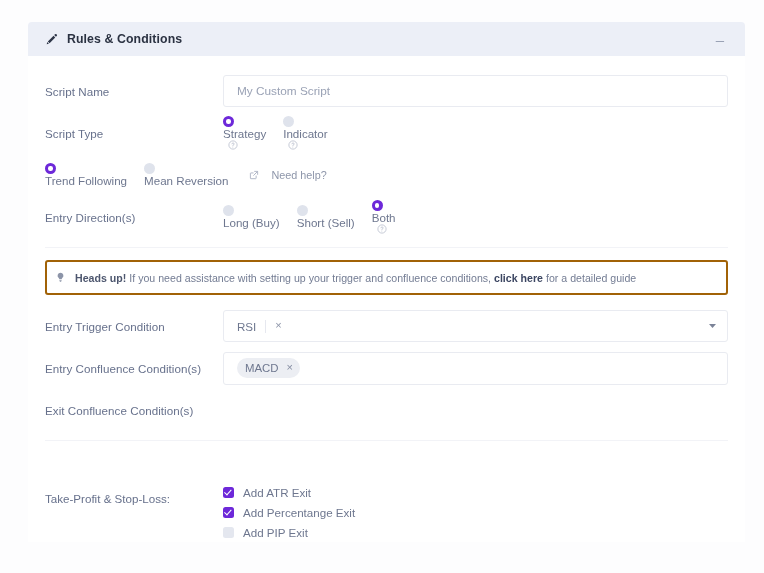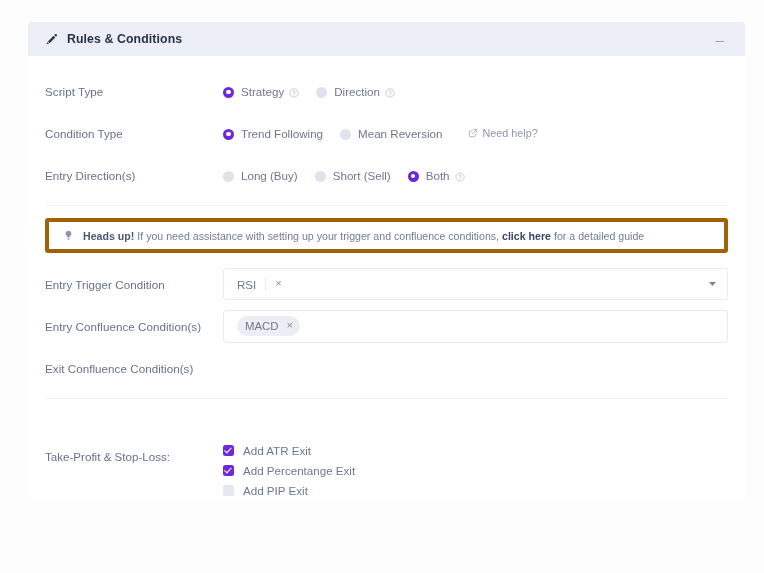--- a/index.html
+++ b/index.html
@@ -83,23 +83,24 @@
     color: #8d95a9;
     padding: 0 13px;
     font-family: "Liberation Sans", sans-serif;
     outline: none;
   }
   .txtinput::placeholder { color: #9aa2b5; }
 
   
   .radio-group { display: flex; align-items: center; }
   .radio-opt {
-    display: flex; align-items: flex-end;
+    display: flex; align-items: flex-start;
     margin-right: 17px;
     cursor: pointer;
+    flex-direction: column;
   }
   .radio {
     width: 11px; height: 11px;
     border-radius: 50%;
     background: #dfe3ec;
     margin-right: 7px;
     flex: 0 0 auto;
     position: relative;
   }
   .radio.on {
@@ -121,22 +122,23 @@
   }
   .help-q {
     margin-left: 5px;
     width: 10px; height: 10px;
     flex: 0 0 auto;
     color: #b4bac9;
     display: inline-flex;
   }
   .need-help {
     display: flex; align-items: center;
-    margin-left: 9px;
-    cursor: pointer;
+    margin-left: 4px;
+    cursor: pointer;
+    gap: 8px;
   }
   .need-help .ext-icon {
     width: 10px; height: 10px;
     margin-right: 4px;
     color: #a7aec0;
     display: inline-flex;
   }
   .need-help .nh-text {
     font-size: 10.8px;
     color: #8e96aa;
@@ -146,25 +148,25 @@
   .divider {
     height: 1px;
     background: #f2f3f7;
     margin: 9px 0 0 0;
   }
 
   
   .banner {
     display: flex;
     align-items: center;
-    border: 4px solid #a16207;
+    border: 2px solid #a16207;
     border-radius: 3px;
     background: #fff;
     height: 35px;
-    padding: 0 14px;
+    padding: 0 8px;
     margin: 12px 0 10px 0;
   }
   .banner .bulb-icon {
     width: 11px; height: 13px;
     color: #8c94a8;
     margin-right: 9px;
     flex: 0 0 auto;
     display: inline-flex;
   }
   .banner .btext {
@@ -291,56 +293,61 @@
         <svg viewBox="0 0 16 16" width="13" height="13" fill="currentColor">
           <path d="M12.3 1.6a1.4 1.4 0 0 1 2 0l.1.1a1.4 1.4 0 0 1 0 2l-1 1-2.1-2.1 1-1zM10.5 3.4l2.1 2.1-7 7-2.1-2.1 7-7zM2.8 11.2l2 2-2.7.7.7-2.7z"></path>
         </svg>
       </span>
       <span class="title">Rules &amp; Conditions</span>
       <span class="collapse-btn">–</span>
     </div>
 
     <div class="card-body">
 
+      <div class="row">
+        <div class="label">Script Name</div>
+        <div class="field">
+          <input class="txtinput" type="text" placeholder="My Custom Script" style="">
+        </div>
+      </div>
 
       <div class="row">
         <div class="label">Script Type</div>
         <div class="field">
           <div class="radio-group">
 
             <div class="radio-opt">
               <span class="radio on"></span>
               <span class="radio-label">Strategy</span>
               <span class="help-q">
                 <svg viewBox="0 0 16 16" width="10" height="10" fill="none" stroke="currentColor" stroke-width="1.2">
                   <circle cx="8" cy="8" r="6.6"></circle>
                   <path d="M6.3 6.1a1.75 1.75 0 1 1 2.1 2c-.5.2-.7.6-.7 1.1v.3" stroke-linecap="round"></path>
                   <circle cx="7.7" cy="11.4" r=".65" fill="currentColor" stroke="none"></circle>
                 </svg>
               </span>
             </div>
 
             <div class="radio-opt">
               <span class="radio"></span>
-              <span class="radio-label">Direction</span>
+              <span class="radio-label">Indicator</span>
               <span class="help-q">
                 <svg viewBox="0 0 16 16" width="10" height="10" fill="none" stroke="currentColor" stroke-width="1.2">
                   <circle cx="8" cy="8" r="6.6"></circle>
                   <path d="M6.3 6.1a1.75 1.75 0 1 1 2.1 2c-.5.2-.7.6-.7 1.1v.3" stroke-linecap="round"></path>
                   <circle cx="7.7" cy="11.4" r=".65" fill="currentColor" stroke="none"></circle>
                 </svg>
               </span>
             </div>
 
           </div>
         </div>
       </div>
 
       <div class="row">
-        <div class="label">Condition Type</div>
         <div class="field">
           <div class="radio-group">
 
             <div class="radio-opt">
               <span class="radio on"></span>
               <span class="radio-label">Trend Following</span>
             </div>
 
             <div class="radio-opt">
               <span class="radio"></span>

